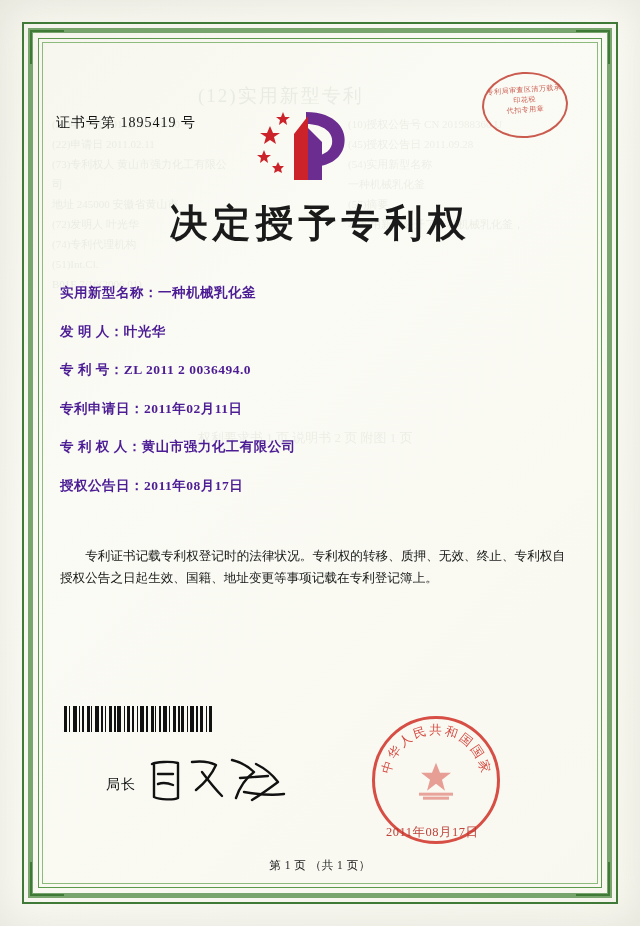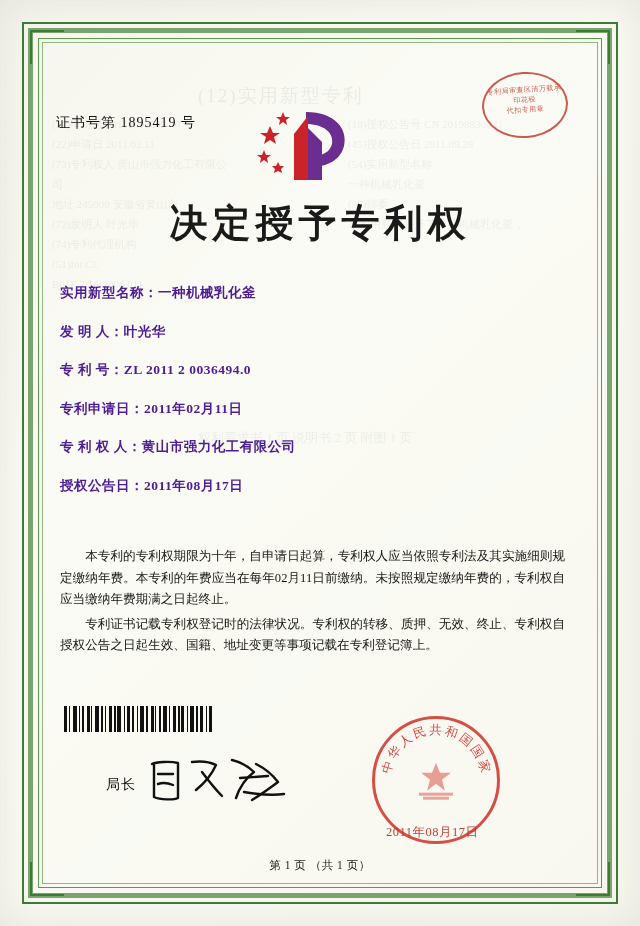--- a/index.html
+++ b/index.html
@@ -377,21 +377,20 @@
     </div>
     <div class="field-row">
       <span class="field-label">专  利  权  人：</span><span class="field-value">黄山市强力化工有限公司</span>
     </div>
     <div class="field-row">
       <span class="field-label">授权公告日：</span><span class="field-value">2011年08月17日</span>
     </div>
   </div>
 
   <div class="body-text">
-    <p>本专利的专利权期限为十年，自申请日起算，专利权人应当依照专利法及其实施细则规定缴纳年费。本专利的年费应当在每年02月11日前缴纳。未按照规定缴纳年费的，专利权自应当缴纳年费期满之日起终止。</p>
     <p>专利证书记载专利权登记时的法律状况。专利权的转移、质押、无效、终止、专利权自授权公告之日起生效、国籍、地址变更等事项记载在专利登记簿上。</p>
   </div>
 
   <div class="barcode">
     <i style="width:3px"></i>
       <i style="width:2px;background:transparent"></i>
     <i style="width:1px"></i>
       <i style="width:3px;background:transparent"></i>
     <i style="width:4px"></i>
       <i style="width:2px;background:transparent"></i>

